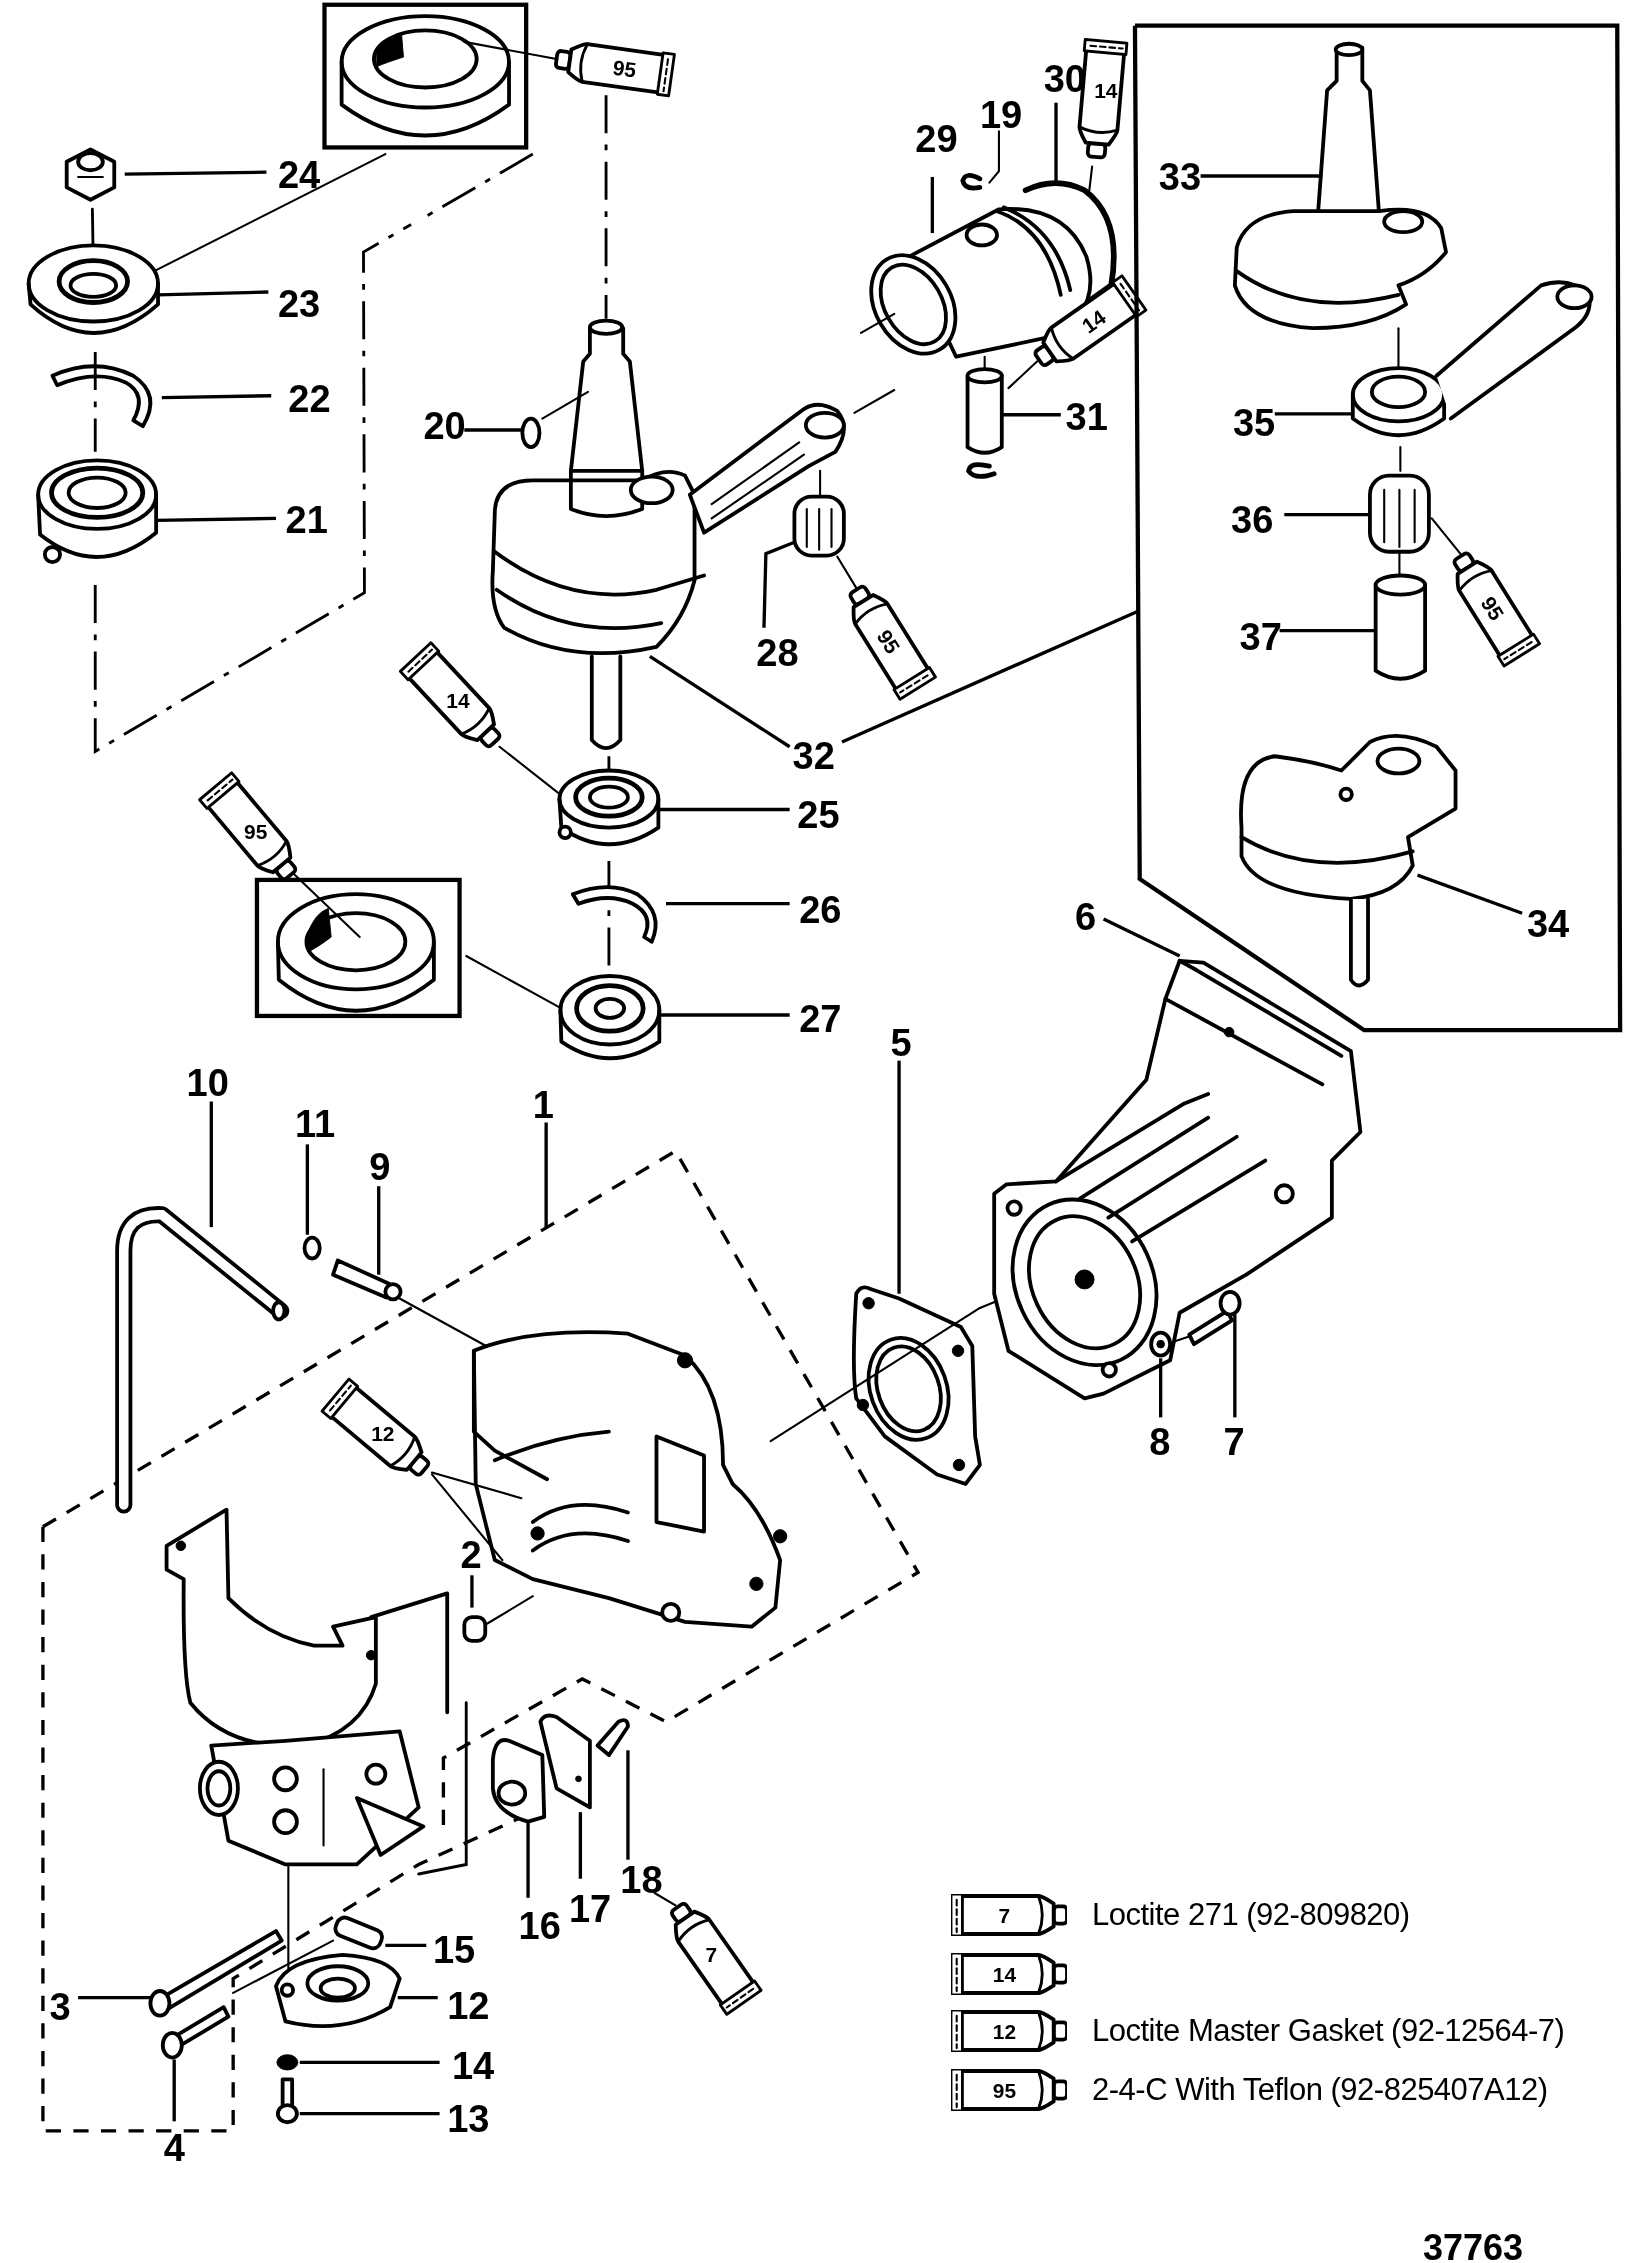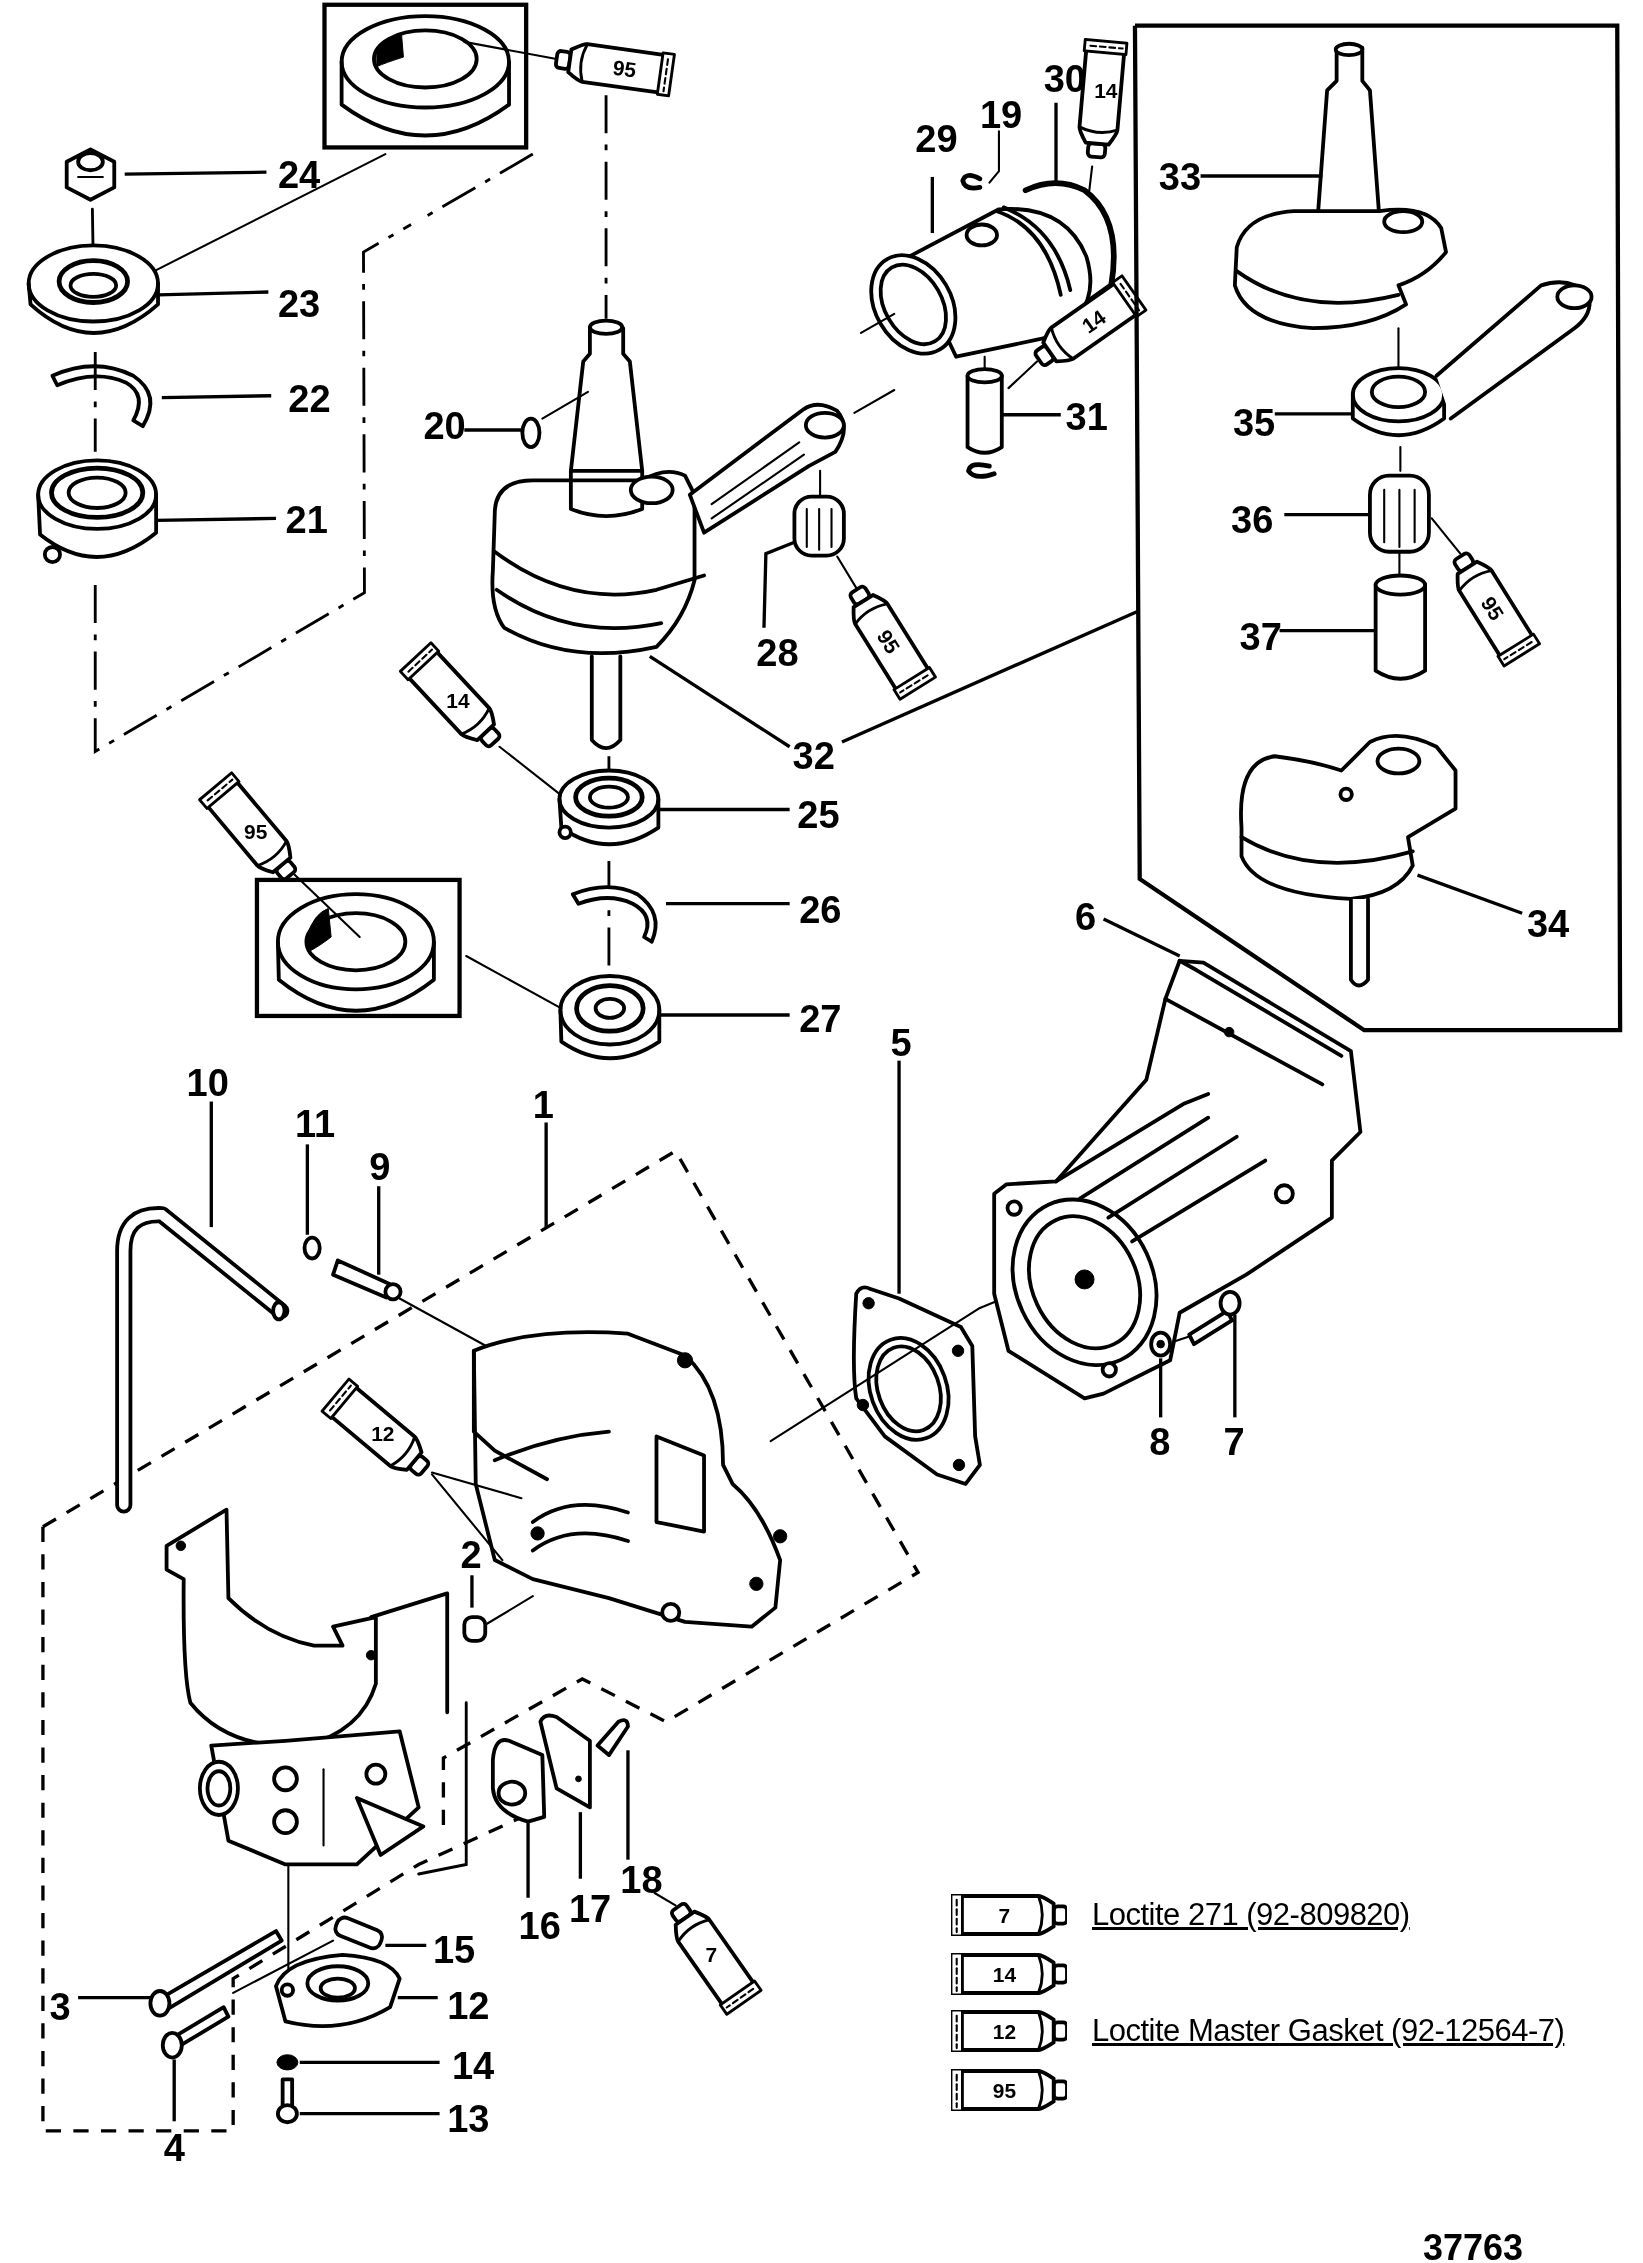--- a/index.html
+++ b/index.html
@@ -13,21 +13,21 @@
   .dashdot { stroke: #000; stroke-width: 3; fill: none; stroke-dasharray: 40 12 6 12; }
   .leader { stroke: #000; stroke-width: 3.5; fill: none; }
   .box { stroke: #000; stroke-width: 4.5; fill: none; }
   .dark { fill: #000; stroke: #000; }
   .callout { font-family: "Liberation Sans", sans-serif; font-weight: bold; font-size: 40px; fill: #000;
              font-stretch: condensed; }
   .tube-num { font-family: "Liberation Sans", sans-serif; font-weight: bold; font-size: 22px; fill: #000; }
   .legend { position: absolute; left: 951px; top: 1891px; width: 685px; }
   .legend-row { position: absolute; left: 0; height: 48px; display: flex; align-items: center; }
   .legend-text { font-family: "Liberation Sans", sans-serif; font-size: 31px; color: #000;
-                 margin-left: 25px; white-space: nowrap; letter-spacing: -0.5px; text-decoration: underline; }
+                 margin-left: 25px; white-space: nowrap; letter-spacing: -0.5px; }
   .fig-num { position: absolute; left: 1423px; top: 2227px; font-family: "Liberation Sans", sans-serif;
              font-weight: bold; font-size: 36px; color: #000; }
 </style>
 </head>
 <body>
 
 <svg id="diagram" viewBox="0 0 1728 2380" xmlns="http://www.w3.org/2000/svg">
   <defs>
 
     <g id="tube">
@@ -486,17 +486,18 @@
     </svg>
     <span class="legend-text">Loctite Master Gasket (92-12564-7)</span>
   </div>
   <div class="legend-row" style="top:175px">
     <svg width="116" height="42" viewBox="0 0 122 44">
       <g transform="translate(122,22) scale(-1,1)">
         <use href="#tube"></use>
       </g>
       <text x="44" y="30" class="tube-num">95</text>
     </svg>
+    <span class="legend-text">2-4-C  With Teflon (92-825407A12)</span>
   </div>
 </div>
 
 <div class="fig-num">37763</div>
 
 
 </body></html>

